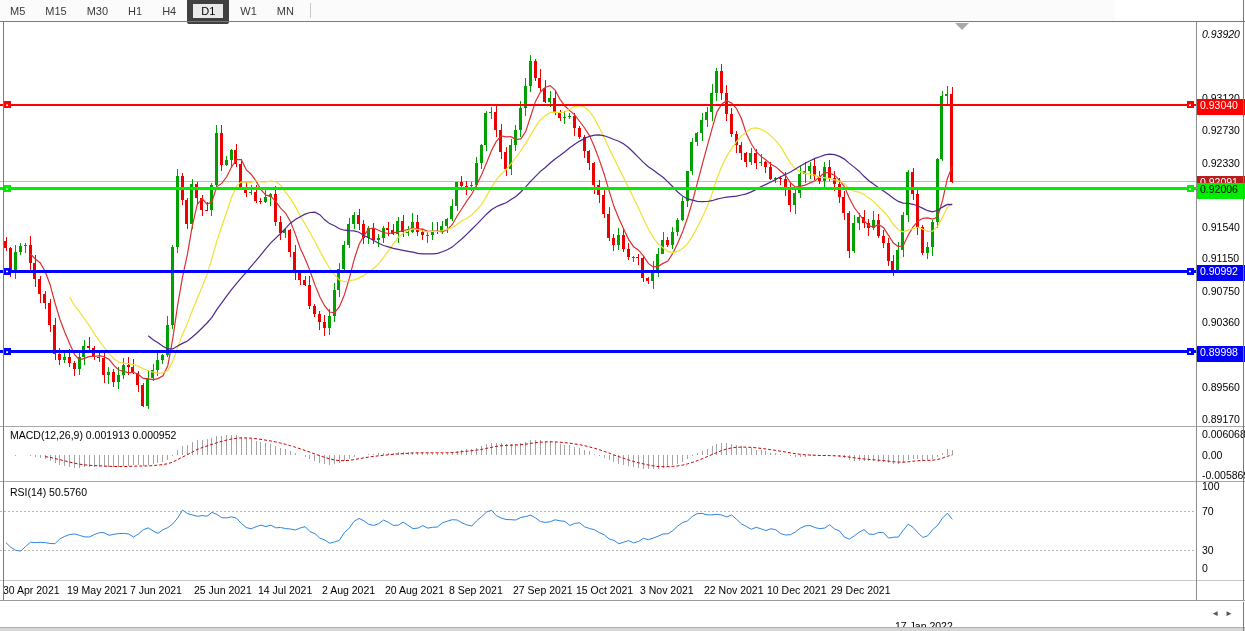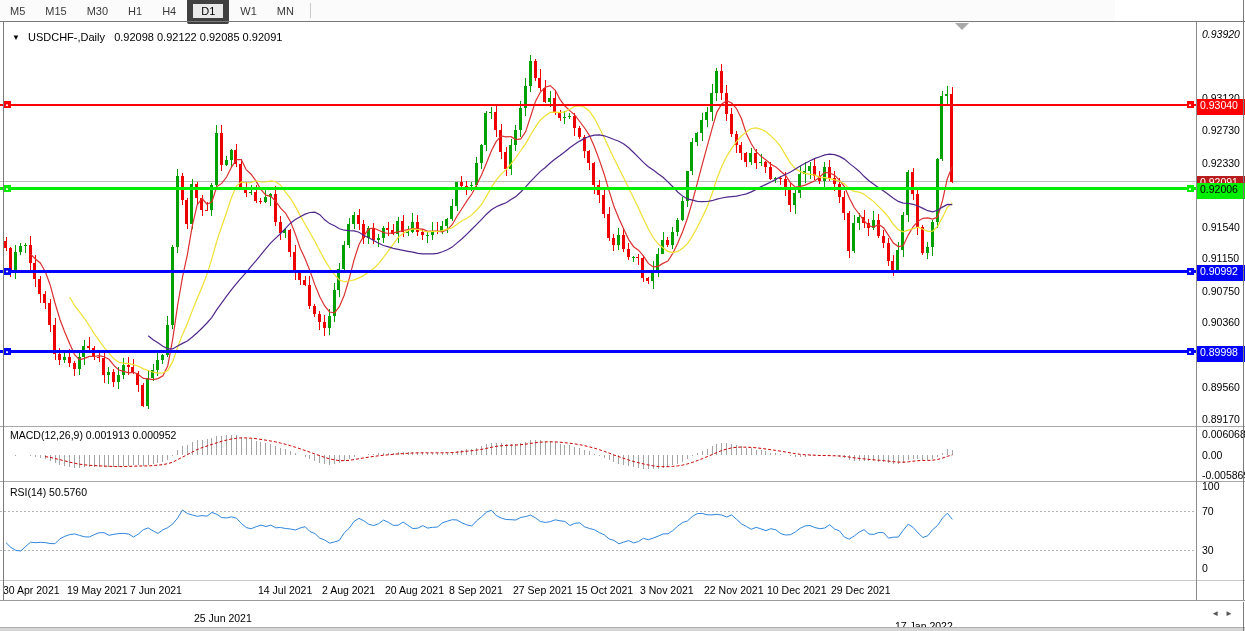--- a/index.html
+++ b/index.html
@@ -673,25 +673,20 @@
         <line x1="952.2789999999999" y1="455" x2="952.2789999999999" y2="449.59100720971713" stroke="#9a9a9a" stroke-width="0.9" shape-rendering="crispEdges"></line>
         <path d="M45.2,456.6 L50.1,457.4 L55.0,458.5 L59.9,459.7 L64.8,460.9 L69.7,462.1 L74.6,463.2 L79.5,464.2 L84.4,464.8 L89.4,465.3 L94.3,465.6 L99.2,465.8 L104.1,466.1 L109.0,466.3 L113.9,466.5 L118.8,466.6 L123.7,466.5 L128.6,466.4 L133.5,466.2 L138.4,466.0 L143.3,466.0 L148.2,465.9 L153.1,465.6 L158.0,465.1 L162.9,464.6 L167.8,463.7 L172.7,462.1 L177.6,459.7 L182.5,457.1 L187.4,454.6 L192.3,452.0 L197.2,449.6 L202.1,447.6 L207.0,446.0 L211.9,444.4 L216.8,442.8 L221.7,441.3 L226.6,440.1 L231.5,439.0 L236.4,438.3 L241.3,437.9 L246.2,437.9 L251.1,438.2 L256.1,438.7 L261.0,439.4 L265.9,440.2 L270.8,441.0 L275.7,441.9 L280.6,443.1 L285.5,444.3 L290.4,445.7 L295.3,447.2 L300.2,448.8 L305.1,450.5 L310.0,452.2 L314.9,454.0 L319.8,455.7 L324.7,457.4 L329.6,458.9 L334.5,459.9 L339.4,460.6 L344.3,460.7 L349.2,460.3 L354.1,459.6 L359.0,458.7 L363.9,457.9 L368.8,457.1 L373.7,456.4 L378.6,455.8 L383.5,455.3 L388.4,454.8 L393.3,454.3 L398.2,453.9 L403.1,453.6 L408.0,453.3 L412.9,453.0 L417.9,452.9 L422.8,452.8 L427.7,452.8 L432.6,452.8 L437.5,452.8 L442.4,452.8 L447.3,452.7 L452.2,452.6 L457.1,452.2 L462.0,451.7 L466.9,451.2 L471.8,450.7 L476.7,450.1 L481.6,449.4 L486.5,448.4 L491.4,447.3 L496.3,446.4 L501.2,445.7 L506.1,445.4 L511.0,445.2 L515.9,445.0 L520.8,444.7 L525.7,444.2 L530.6,443.4 L535.5,442.7 L540.4,442.2 L545.3,441.9 L550.2,441.8 L555.1,441.9 L560.0,442.2 L564.9,442.7 L569.8,443.2 L574.7,443.9 L579.7,444.7 L584.6,445.7 L589.5,446.9 L594.4,448.2 L599.3,449.7 L604.2,451.3 L609.1,453.1 L614.0,455.0 L618.9,456.7 L623.8,458.4 L628.7,460.0 L633.6,461.5 L638.5,462.7 L643.4,463.9 L648.3,465.0 L653.2,465.9 L658.1,466.5 L663.0,466.7 L667.9,466.7 L672.8,466.4 L677.7,465.9 L682.6,465.1 L687.5,463.9 L692.4,462.4 L697.3,460.6 L702.2,458.7 L707.1,456.7 L712.0,454.6 L716.9,452.5 L721.8,450.5 L726.7,449.0 L731.6,447.9 L736.5,447.3 L741.4,447.1 L746.4,447.2 L751.3,447.4 L756.2,447.8 L761.1,448.4 L766.0,449.0 L770.9,449.7 L775.8,450.4 L780.7,451.2 L785.6,452.0 L790.5,452.9 L795.4,453.7 L800.3,454.3 L805.2,454.8 L810.1,455.0 L815.0,455.2 L819.9,455.5 L824.8,455.5 L829.7,455.6 L834.6,455.8 L839.5,456.0 L844.4,456.4 L849.3,457.1 L854.2,457.8 L859.1,458.4 L864.0,458.9 L868.9,459.4 L873.8,459.8 L878.7,460.2 L883.6,460.6 L888.5,461.1 L893.4,461.7 L898.3,462.1 L903.2,462.2 L908.2,461.8 L913.1,461.2 L918.0,460.7 L922.9,460.4 L927.8,460.4 L932.7,460.2 L937.6,459.5 L942.5,458.1 L947.4,456.3 L952.3,455.0" fill="none" stroke="#cc0000" stroke-width="1" stroke-dasharray="3 2"></path>
       </g>
       <g>
         <line x1="0" y1="511.5" x2="1196" y2="511.5" stroke="#b4b4b4" stroke-width="1" stroke-dasharray="2 2"></line>
         <line x1="0" y1="550.5" x2="1196" y2="550.5" stroke="#b4b4b4" stroke-width="1" stroke-dasharray="2 2"></line>
         <path d="M6.0,542.7 L10.9,547.4 L15.8,550.4 L20.7,551.0 L25.6,546.5 L30.5,542.2 L35.4,542.7 L40.3,542.3 L45.2,542.6 L50.1,543.5 L55.0,543.7 L59.9,538.8 L64.8,536.3 L69.7,534.6 L74.6,533.9 L79.5,535.4 L84.4,536.8 L89.4,537.0 L94.3,534.6 L99.2,532.7 L104.1,532.7 L109.0,535.3 L113.9,534.3 L118.8,533.6 L123.7,533.4 L128.6,534.0 L133.5,537.0 L138.4,534.0 L143.3,529.7 L148.2,527.9 L153.1,530.9 L158.0,533.4 L162.9,529.8 L167.8,527.6 L172.7,524.0 L177.6,518.1 L182.5,510.0 L187.4,513.6 L192.3,514.9 L197.2,516.3 L202.1,515.6 L207.0,516.2 L211.9,512.4 L216.8,514.3 L221.7,517.6 L226.6,517.9 L231.5,516.8 L236.4,518.1 L241.3,523.4 L246.2,527.5 L251.1,528.8 L256.1,526.7 L261.0,525.1 L265.9,526.6 L270.8,525.1 L275.7,527.8 L280.6,527.5 L285.5,528.5 L290.4,529.0 L295.3,530.0 L300.2,528.0 L305.1,526.7 L310.0,531.6 L314.9,533.6 L319.8,538.1 L324.7,540.0 L329.6,543.2 L334.5,541.9 L339.4,540.4 L344.3,532.7 L349.2,528.3 L354.1,521.3 L359.0,518.4 L363.9,520.8 L368.8,524.3 L373.7,525.5 L378.6,523.7 L383.5,520.1 L388.4,522.3 L393.3,525.4 L398.2,525.2 L403.1,522.1 L408.0,525.3 L412.9,528.6 L417.9,528.1 L422.8,525.6 L427.7,528.1 L432.6,527.3 L437.5,527.0 L442.4,522.8 L447.3,521.2 L452.2,519.7 L457.1,520.0 L462.0,522.9 L466.9,524.9 L471.8,526.0 L476.7,520.7 L481.6,516.7 L486.5,512.1 L491.4,510.3 L496.3,515.6 L501.2,518.0 L506.1,519.5 L511.0,519.7 L515.9,520.0 L520.8,517.4 L525.7,516.6 L530.6,515.1 L535.5,517.9 L540.4,521.5 L545.3,522.4 L550.2,521.7 L555.1,519.8 L560.0,520.8 L564.9,521.4 L569.8,525.5 L574.7,523.4 L579.7,522.8 L584.6,526.8 L589.5,528.5 L594.4,529.7 L599.3,532.6 L604.2,534.8 L609.1,538.9 L614.0,540.4 L618.9,543.8 L623.8,542.1 L628.7,540.6 L633.6,542.9 L638.5,541.5 L643.4,538.3 L648.3,539.7 L653.2,538.1 L658.1,536.2 L663.0,533.9 L667.9,533.8 L672.8,530.6 L677.7,526.1 L682.6,522.5 L687.5,520.9 L692.4,516.4 L697.3,513.6 L702.2,513.4 L707.1,514.8 L712.0,514.9 L716.9,514.3 L721.8,515.1 L726.7,517.0 L731.6,514.9 L736.5,519.3 L741.4,523.8 L746.4,526.5 L751.3,529.3 L756.2,527.3 L761.1,528.9 L766.0,530.6 L770.9,528.7 L775.8,529.8 L780.7,533.6 L785.6,535.0 L790.5,534.7 L795.4,531.9 L800.3,528.2 L805.2,525.9 L810.1,525.5 L815.0,527.6 L819.9,528.7 L824.8,528.0 L829.7,524.7 L834.6,529.0 L839.5,530.9 L844.4,537.2 L849.3,539.1 L854.2,536.0 L859.1,532.2 L864.0,529.6 L868.9,534.0 L873.8,534.4 L878.7,532.5 L883.6,532.7 L888.5,538.1 L893.4,537.2 L898.3,537.1 L903.2,530.3 L908.2,524.2 L913.1,527.4 L918.0,532.9 L922.9,537.5 L927.8,535.7 L932.7,529.6 L937.6,525.4 L942.5,518.1 L947.4,513.2 L952.3,519.4" fill="none" stroke="#2e86de" stroke-width="1"></path>
       </g>
     </svg>
 
-  <div id="symline" class="abs">
-    <span class="tri">▼</span>
-    <b>USDCHF-,Daily</b>&nbsp;&nbsp;
-    <span>0.92098 0.92122 0.92085 0.92091</span>
-  </div>
 
   <div class="ind-label" style="left:10px;top:429px">MACD(12,26,9) 0.001913 0.000952</div>
   <div class="ind-label" style="left:10px;top:486px">RSI(14) 50.5760</div>
 
   <div id="price-axis">
       <div class="tick" style="left: 1202px; top: 28px; position: absolute; font-style: italic;">0.93920</div>
       <div class="tick" style="left: 1266px; top: 60px; position: absolute;">0.93520</div>
       <div class="tick" style="left: 1202px; top: 92px; position: absolute;">0.93120</div>
       <div class="tick" style="left: 1202px; top: 124px; position: absolute;">0.92730</div>
       <div class="tick" style="left: 1202px; top: 157px; position: absolute;">0.92330</div>
@@ -708,21 +703,21 @@
       <div class="tick" style="left: 1202px; top: 469px; position: absolute;">-0.005869</div>
       <div class="tick" style="left: 1202px; top: 480px; position: absolute;">100</div>
       <div class="tick" style="left: 1202px; top: 505px; position: absolute;">70</div>
       <div class="tick" style="left: 1202px; top: 544px; position: absolute;">30</div>
       <div class="tick" style="left: 1202px; top: 562px; position: absolute;">0</div>
     </div>
   <div id="date-axis">
       <div class="datelbl" style="left: 3px; position: absolute;">30 Apr 2021</div>
       <div class="datelbl" style="left: 67px; position: absolute;">19 May 2021</div>
       <div class="datelbl" style="left: 130px; position: absolute;">7 Jun 2021</div>
-      <div class="datelbl" style="left: 194px; position: absolute; margin-top: 28px;">25 Jun 2021</div>
+      <div class="datelbl" style="left: 194px; position: absolute;">25 Jun 2021</div>
       <div class="datelbl" style="left: 258px; position: absolute;">14 Jul 2021</div>
       <div class="datelbl" style="left: 322px; position: absolute;">2 Aug 2021</div>
       <div class="datelbl" style="left: 385px; position: absolute;">20 Aug 2021</div>
       <div class="datelbl" style="left: 449px; position: absolute;">8 Sep 2021</div>
       <div class="datelbl" style="left: 513px; position: absolute;">27 Sep 2021</div>
       <div class="datelbl" style="left: 576px; position: absolute;">15 Oct 2021</div>
       <div class="datelbl" style="left: 640px; position: absolute;">3 Nov 2021</div>
       <div class="datelbl" style="left: 704px; position: absolute;">22 Nov 2021</div>
       <div class="datelbl" style="left: 767px; position: absolute;">10 Dec 2021</div>
       <div class="datelbl" style="left: 831px; position: absolute;">29 Dec 2021</div>

